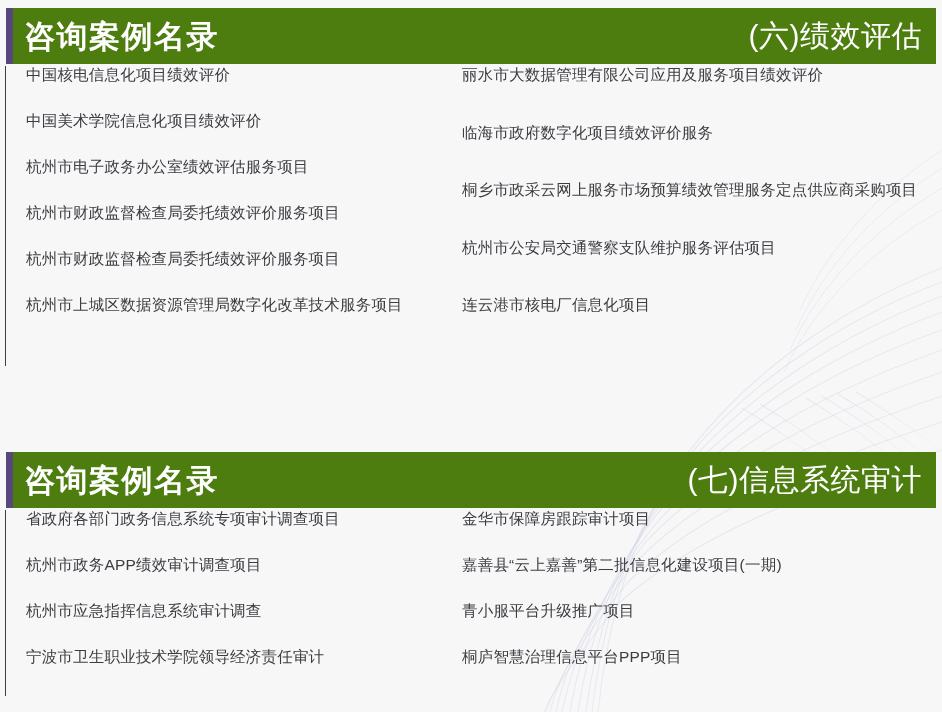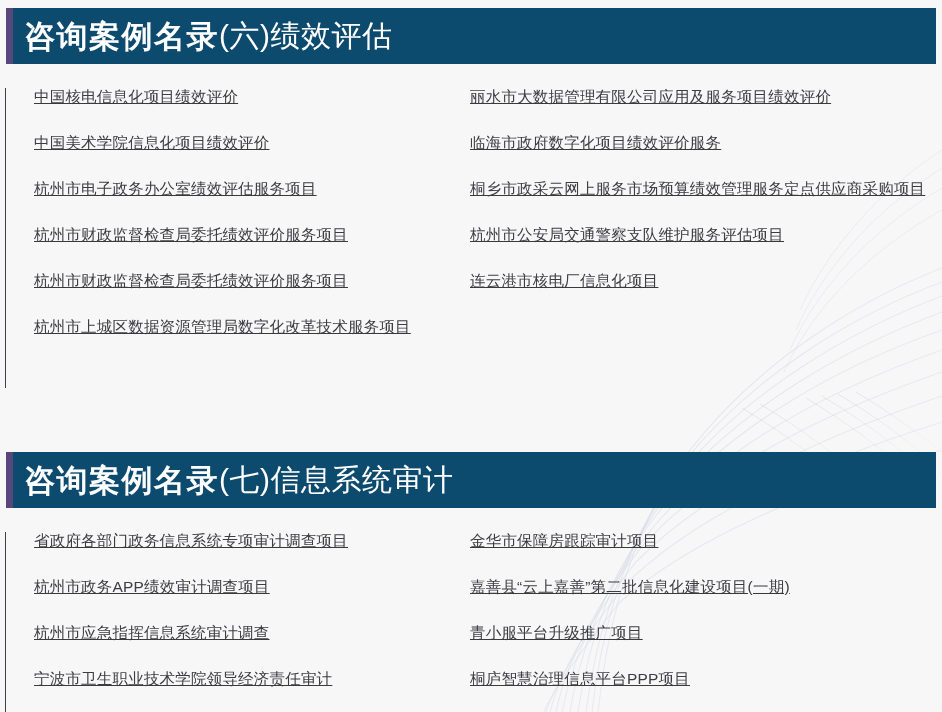--- a/index.html
+++ b/index.html
@@ -43,25 +43,25 @@
     width: 942px;
   }
   .section-1 { top: 0px; }
   .section-2 { top: 444px; }
 
   
   .header-bar {
     position: relative;
     margin: 8px 6px 0 6px;
     height: 56px;
-    background: #0c4a6e;
+    background: #4d7c0f;
     box-sizing: border-box;
     display: flex;
     align-items: center;
-    justify-content: flex-start;
+    justify-content: space-between;
     padding: 0 14px 0 18px;
     overflow: hidden;
   }
   .header-bar::before {
     content: "";
     position: absolute;
     left: 0;
     top: 0;
     bottom: 0;
     width: 7px;
@@ -82,24 +82,22 @@
     font-size: 30px;
     font-weight: normal;
     letter-spacing: 0.5px;
     line-height: 1;
     white-space: nowrap;
   }
 
   
   .content {
     position: relative;
-    margin-top: 22px;
-    padding-left: 12px;
+    padding-left: 4px;
     height: 310px;
-    text-decoration: underline;
   }
   .content-rule {
     position: absolute;
     left: 5px;
     top: 2px;
     width: 1px;
     height: 300px;
     background: #3f3f46;
   }
   .section-2 .content { height: 200px; }
@@ -108,21 +106,21 @@
   .columns {
     position: relative;
     display: flex;
     padding-left: 22px;
   }
   .col {
     display: flex;
     flex-direction: column;
   }
   .col-left  { width: 436px; flex: 0 0 436px; }
-  .col-right { width: 480px; flex: 0 0 480px; }
+  .col-right { width: 480px; flex: 0 0 480px; justify-content: space-between; }
 
   .list-item {
     font-size: 15.5px;
     line-height: 22px;
     height: 46px;
     color: #3c3c41;
     letter-spacing: 0.2px;
     white-space: nowrap;
     display: flex;
     align-items: flex-start;

